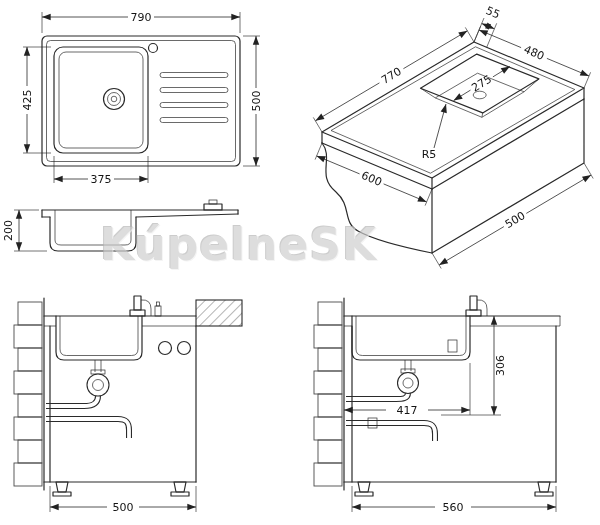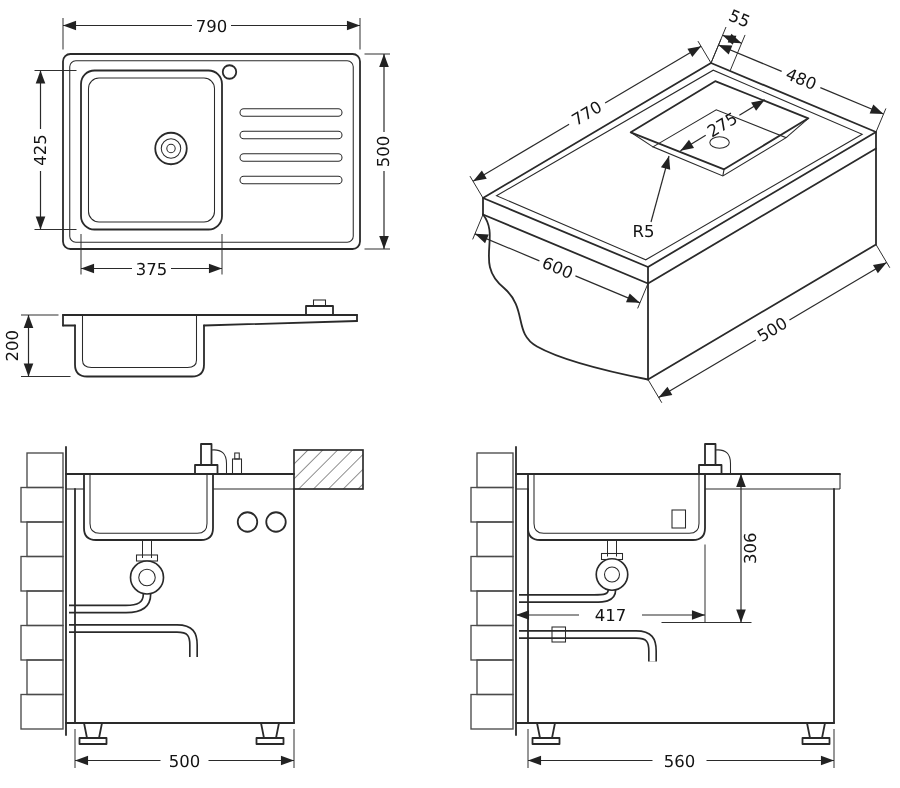--- a/index.html
+++ b/index.html
@@ -268,13 +268,14 @@
 
     <line x1="352" y1="486" x2="352" y2="512" class="ex"></line>
           <line x1="556" y1="486" x2="556" y2="512" class="ex"></line>
     <line x1="352" y1="507" x2="435" y2="507" class="dm" marker-start="url(#aL)"></line>
     <line x1="471" y1="507" x2="556" y2="507" class="dm" marker-end="url(#aR)"></line>
     <text x="453" y="511" text-anchor="middle">560</text>
   </g>
 </g>
 </svg>
 
+<div class="watermark">KúpelneSK</div>
 </div>
 
 </body></html>

